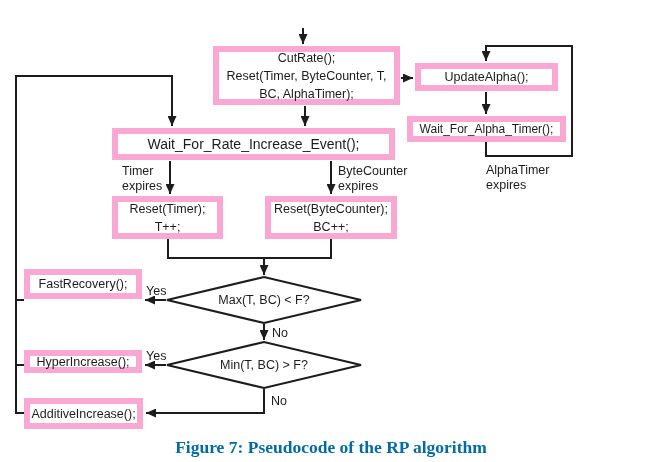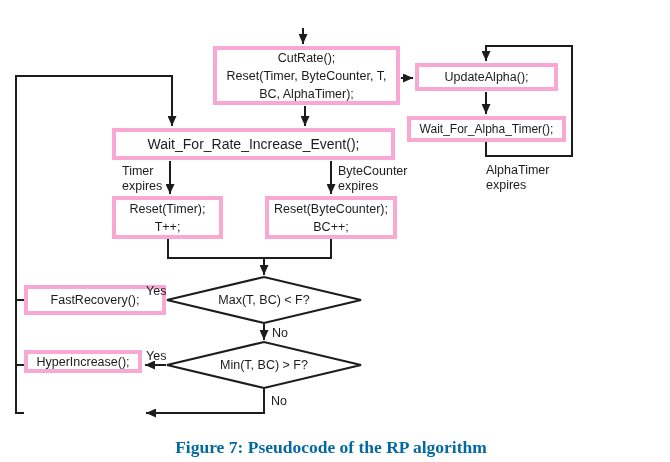--- a/index.html
+++ b/index.html
@@ -2,21 +2,21 @@
 <html><head>
 <meta charset="utf-8">
 <style>
   html,body { margin:0; padding:0; background:#ffffff; }
   .stage {
     position:relative; width:670px; height:462px; background:#ffffff;
     font-family:"Liberation Sans", sans-serif; color:#1c1c1c; overflow:hidden;
   }
   svg.wires { position:absolute; left:0; top:0; z-index:1; }
   .node {
-    position:absolute; box-sizing:border-box; border:4px solid #f9a8d4;
+    position:absolute; box-sizing:border-box; border:6px solid #f9a8d4;
     background:#ffffff; display:flex; align-items:center; justify-content:center;
     text-align:center; font-size:12.5px; line-height:18px; z-index:2;
   }
   .node .txt { white-space:pre-line; }
   .node.small { font-size:12px; }
   .node.wide  { font-size:14px; }
   .lbl {
     position:absolute; font-size:12.5px; line-height:15px;
     white-space:pre-line; z-index:3;
   }
@@ -100,28 +100,31 @@
   <div class="node" style="left:112px; top:196px; width:111px; height:43px;">
     <span class="txt">Reset(Timer);
 T++;</span>
   </div>
 
   <div class="node" style="left:265px; top:196px; width:132px; height:43px;">
     <span class="txt">Reset(ByteCounter);
 BC++;</span>
   </div>
 
-  <div class="node" style="left:24px; top:285px; width:142px; height:30px;">
+  <div class="node" style="left:24px; top:269px; width:118px; height:30px;">
     <span class="txt">FastRecovery();</span>
   </div>
 
   <div class="node" style="left:24px; top:350px; width:118px; height:23px;">
     <span class="txt">HyperIncrease();</span>
   </div>
 
+  <div class="node" style="left:24px; top:398px; width:119px; height:31px;">
+    <span class="txt">AdditiveIncrease();</span>
+  </div>
 
   <div class="dlabel" style="left:180px; top:293px; width:168px;">Max(T, BC) &lt; F?</div>
   <div class="dlabel" style="left:180px; top:358px; width:168px;">Min(T, BC) &gt; F?</div>
 
   <div class="lbl" style="left:122px; top:164px;">Timer
 expires</div>
   <div class="lbl" style="left:338px; top:164px;">ByteCounter
 expires</div>
   <div class="lbl" style="left:486px; top:163px;">AlphaTimer
 expires</div>

